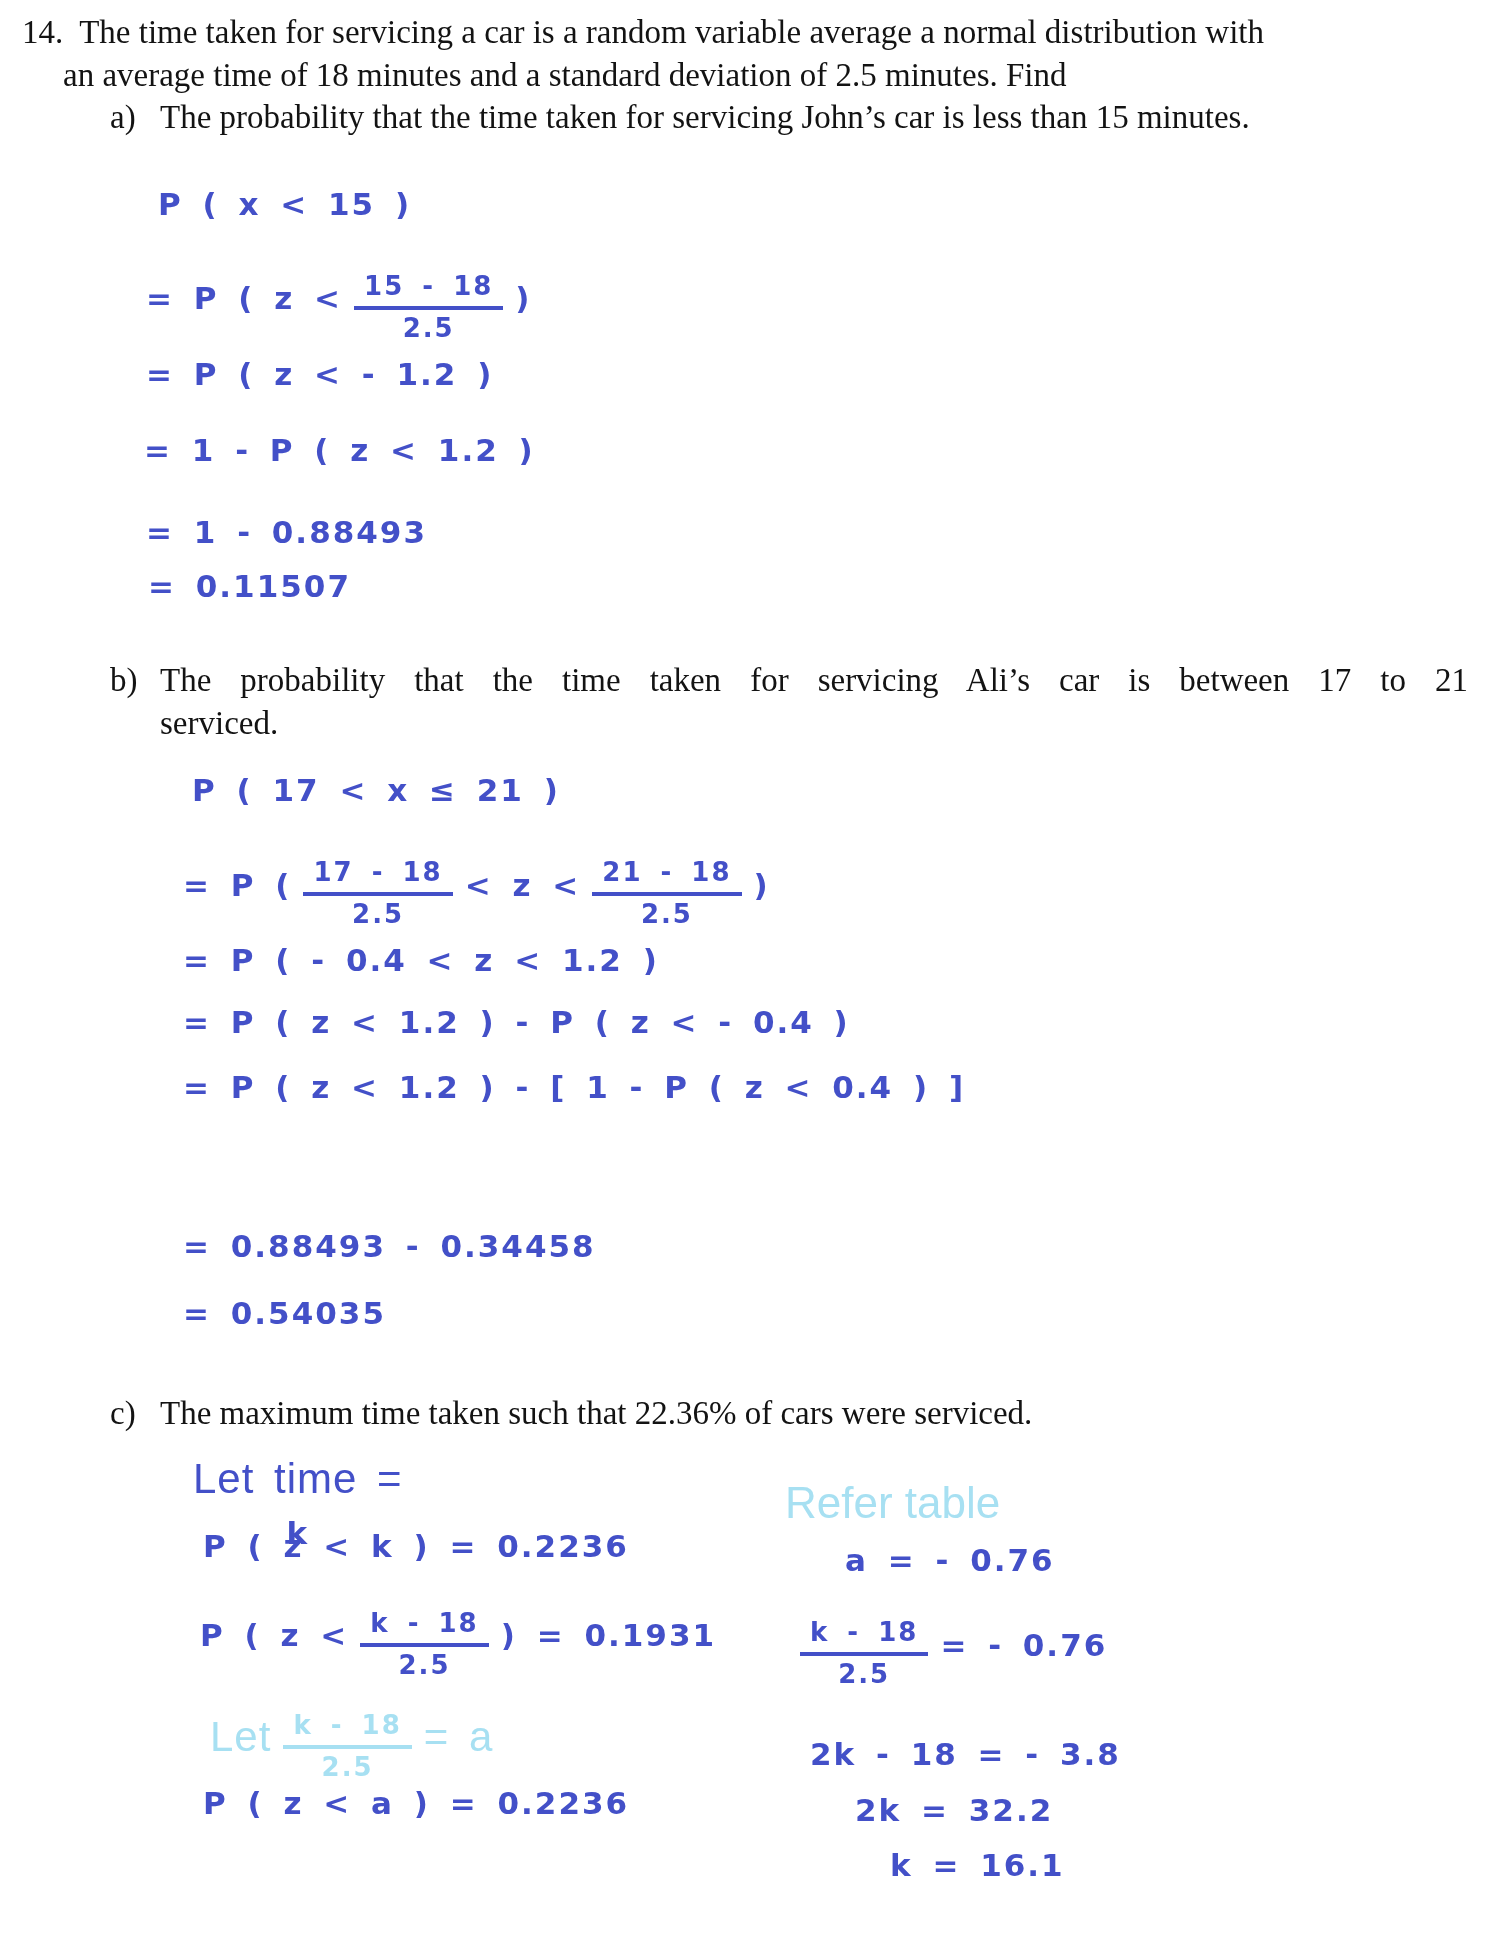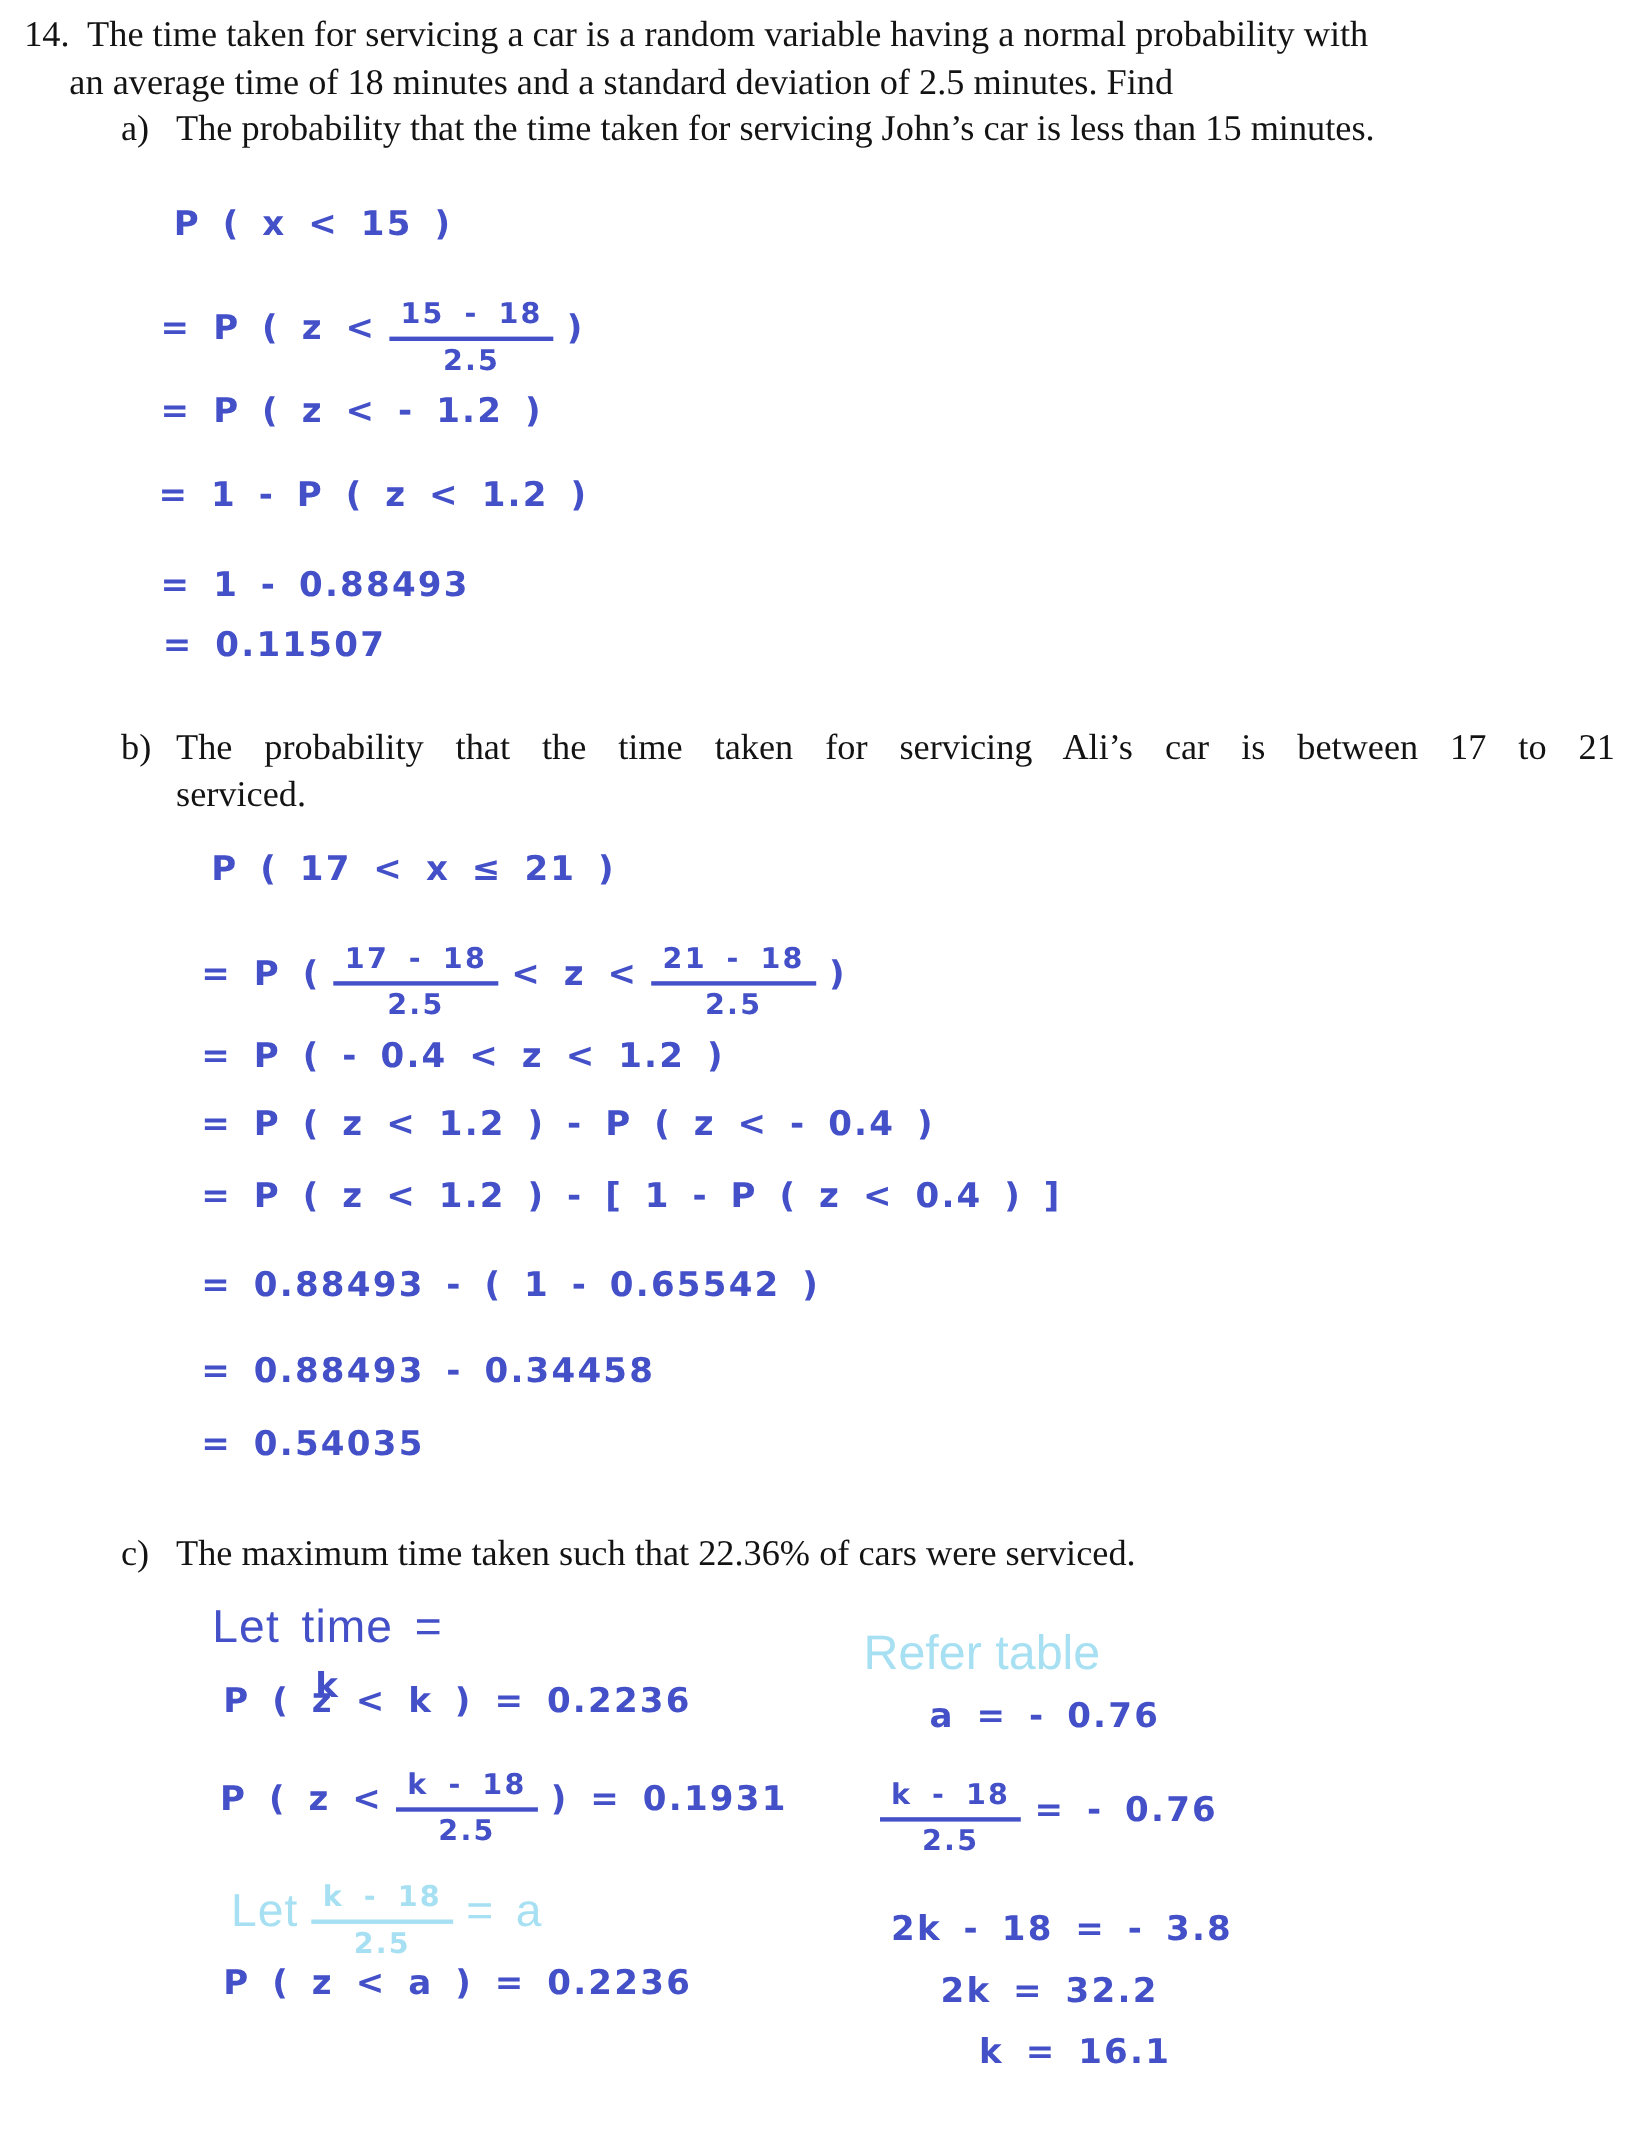--- a/index.html
+++ b/index.html
@@ -68,21 +68,21 @@
     white-space:nowrap;
   }
 </style>
 </head>
 <body>
 
 <div class="page">
 
   <div class="print" style="left:22px; top:12px;">
     <span>14.</span>&nbsp;
-    <span>The time taken for servicing a car is a random variable having a normal probability with</span>
+    <span>The time taken for servicing a car is a random variable average a normal distribution with</span>
   </div>
   <div class="print" style="left:63px; top:55px;">
     <span>an average time of 18 minutes and a standard deviation of 2.5 minutes. Find</span>
   </div>
   <div class="print" style="left:110px; top:97px;">
     <span class="plabel">a)</span><span>The probability that the time taken for servicing John’s car is less than 15 minutes.</span>
   </div>
 
   <div class="math" style="left:158px; top:186px;">
       <span class="tok">P ( x &lt; 15 )</span>
@@ -132,23 +132,20 @@
       <span class="tok">)</span>
     </div>
   <div class="math" style="left:183px; top:942px;">
       <span class="tok">= P ( - 0.4 &lt; z &lt; 1.2 )</span>
     </div>
   <div class="math" style="left:183px; top:1004px;">
       <span class="tok">= P ( z &lt; 1.2 ) - P ( z &lt; - 0.4 )</span>
     </div>
   <div class="math" style="left:183px; top:1069px;">
       <span class="tok">= P ( z &lt; 1.2 ) - [ 1 - P ( z &lt; 0.4 ) ]</span>
-    </div>
-  <div class="math" style="left:183px; top:1150px;">
-      <span class="tok">= 0.88493 - ( 1 - 0.65542 )</span>
     </div>
   <div class="math" style="left:183px; top:1228px;">
       <span class="tok">= 0.88493 - 0.34458</span>
     </div>
   <div class="math" style="left:183px; top:1295px;">
       <span class="tok">= 0.54035</span>
     </div>
 
   <div class="print" style="left:110px; top:1393px;">
     <span class="plabel">c)</span><span>The maximum time taken such that 22.36% of cars were serviced.</span>

